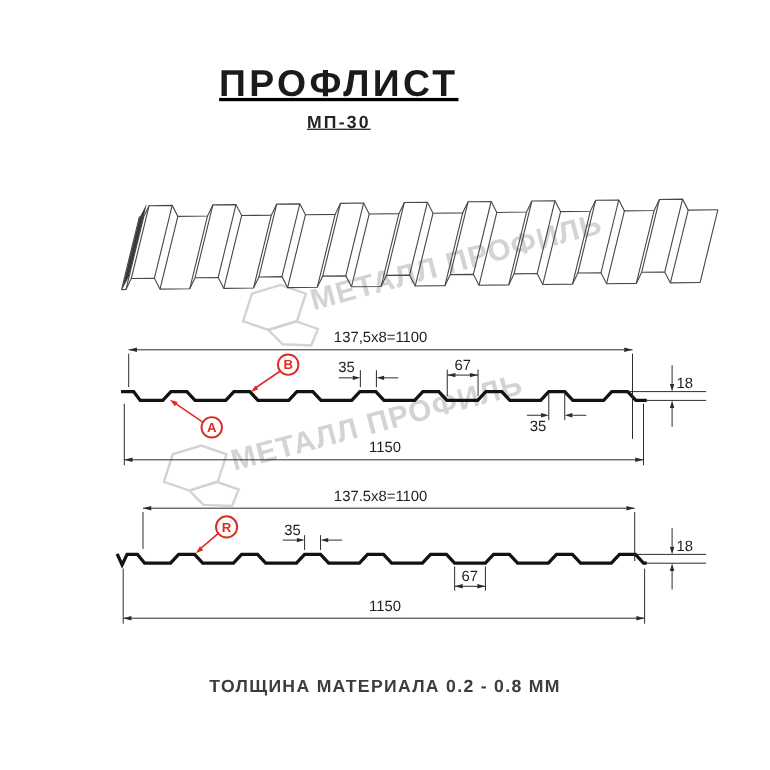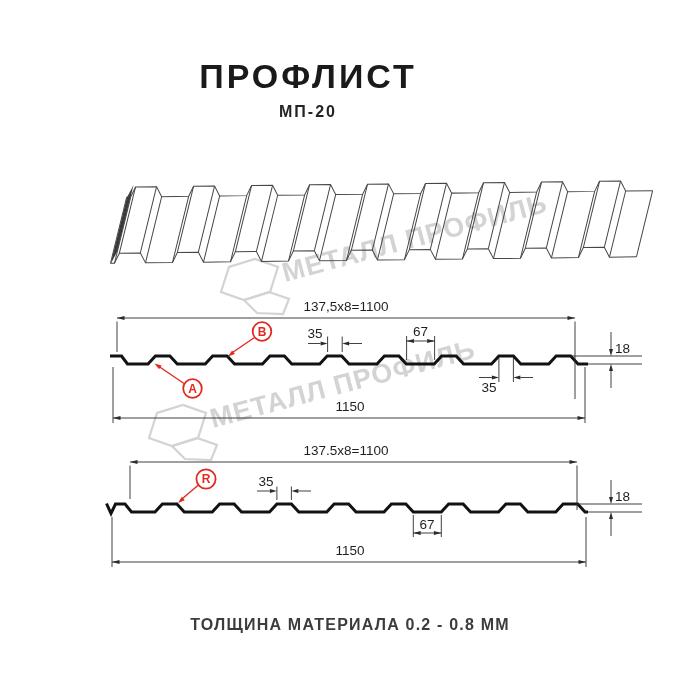--- a/index.html
+++ b/index.html
@@ -1,39 +1,39 @@
 <!DOCTYPE html>
 <html><head>
 <meta charset="utf-8">
 <style>
   html,body{margin:0;padding:0;background:#ffffff;}
   .page{position:relative;width:700px;height:700px;background:#ffffff;overflow:hidden;
         font-family:"Liberation Sans",sans-serif;}
-  .header{position:absolute;top:57px;left:0;width:616px;text-align:center;}
+  .header{position:absolute;top:57px;left:0;width:616px;text-align:center;text-decoration:underline;}
   .title{font-size:34px;font-weight:800;letter-spacing:3px;color:#1a1a1a;}
   .subtitle{margin-top:7px;font-size:16px;font-weight:700;letter-spacing:2px;color:#242424;}
   .footer{position:absolute;top:616px;left:0;width:700px;text-align:center;
           font-size:16px;font-weight:700;letter-spacing:1.2px;color:#3c3c3c;}
   svg{position:absolute;left:0;top:0;}
   .dim-text{font-family:"Liberation Sans",sans-serif;font-size:13.5px;fill:#1f1f1f;}
   .callout-letter{font-family:"Liberation Sans",sans-serif;font-size:12px;font-weight:700;}
   .wm-text{font-family:"Liberation Sans",sans-serif;font-size:27px;font-weight:700;letter-spacing:1px;}
   .dimline{stroke:#2b2b2b;stroke-width:0.9;fill:none;}
   .arr{stroke:none;}
   .profile{fill:none;stroke:#121212;stroke-width:3;stroke-linejoin:miter;}
   .sheet3d{fill:none;stroke:#474747;stroke-width:1;}
 </style>
 </head>
 <body>
 
 <div class="page">
 
   <div class="header">
     <div class="title">ПРОФЛИСТ</div>
-    <div class="subtitle">МП-20</div>
+    <div class="subtitle">МП-30</div>
   </div>
 
   <svg width="700" height="700" viewBox="0 0 700 700">
 
     <g>
       <g transform="translate(72,-146)">
         <path d="M149,438 L157,413 L183,405 L206,413 L198,438 L172,446 Z" fill="none" stroke="#d3d3d3" stroke-width="2.2"></path>
         <path d="M172,446 L197,438 L217,445 L211,460 L185,459 Z" fill="none" stroke="#d3d3d3" stroke-width="2.2"></path>
       </g>
       <text class="wm-text" fill="#d3d3d3" x="285" y="282" transform="rotate(-15 285 282)">МЕТАЛЛ ПРОФИЛЬ</text>

